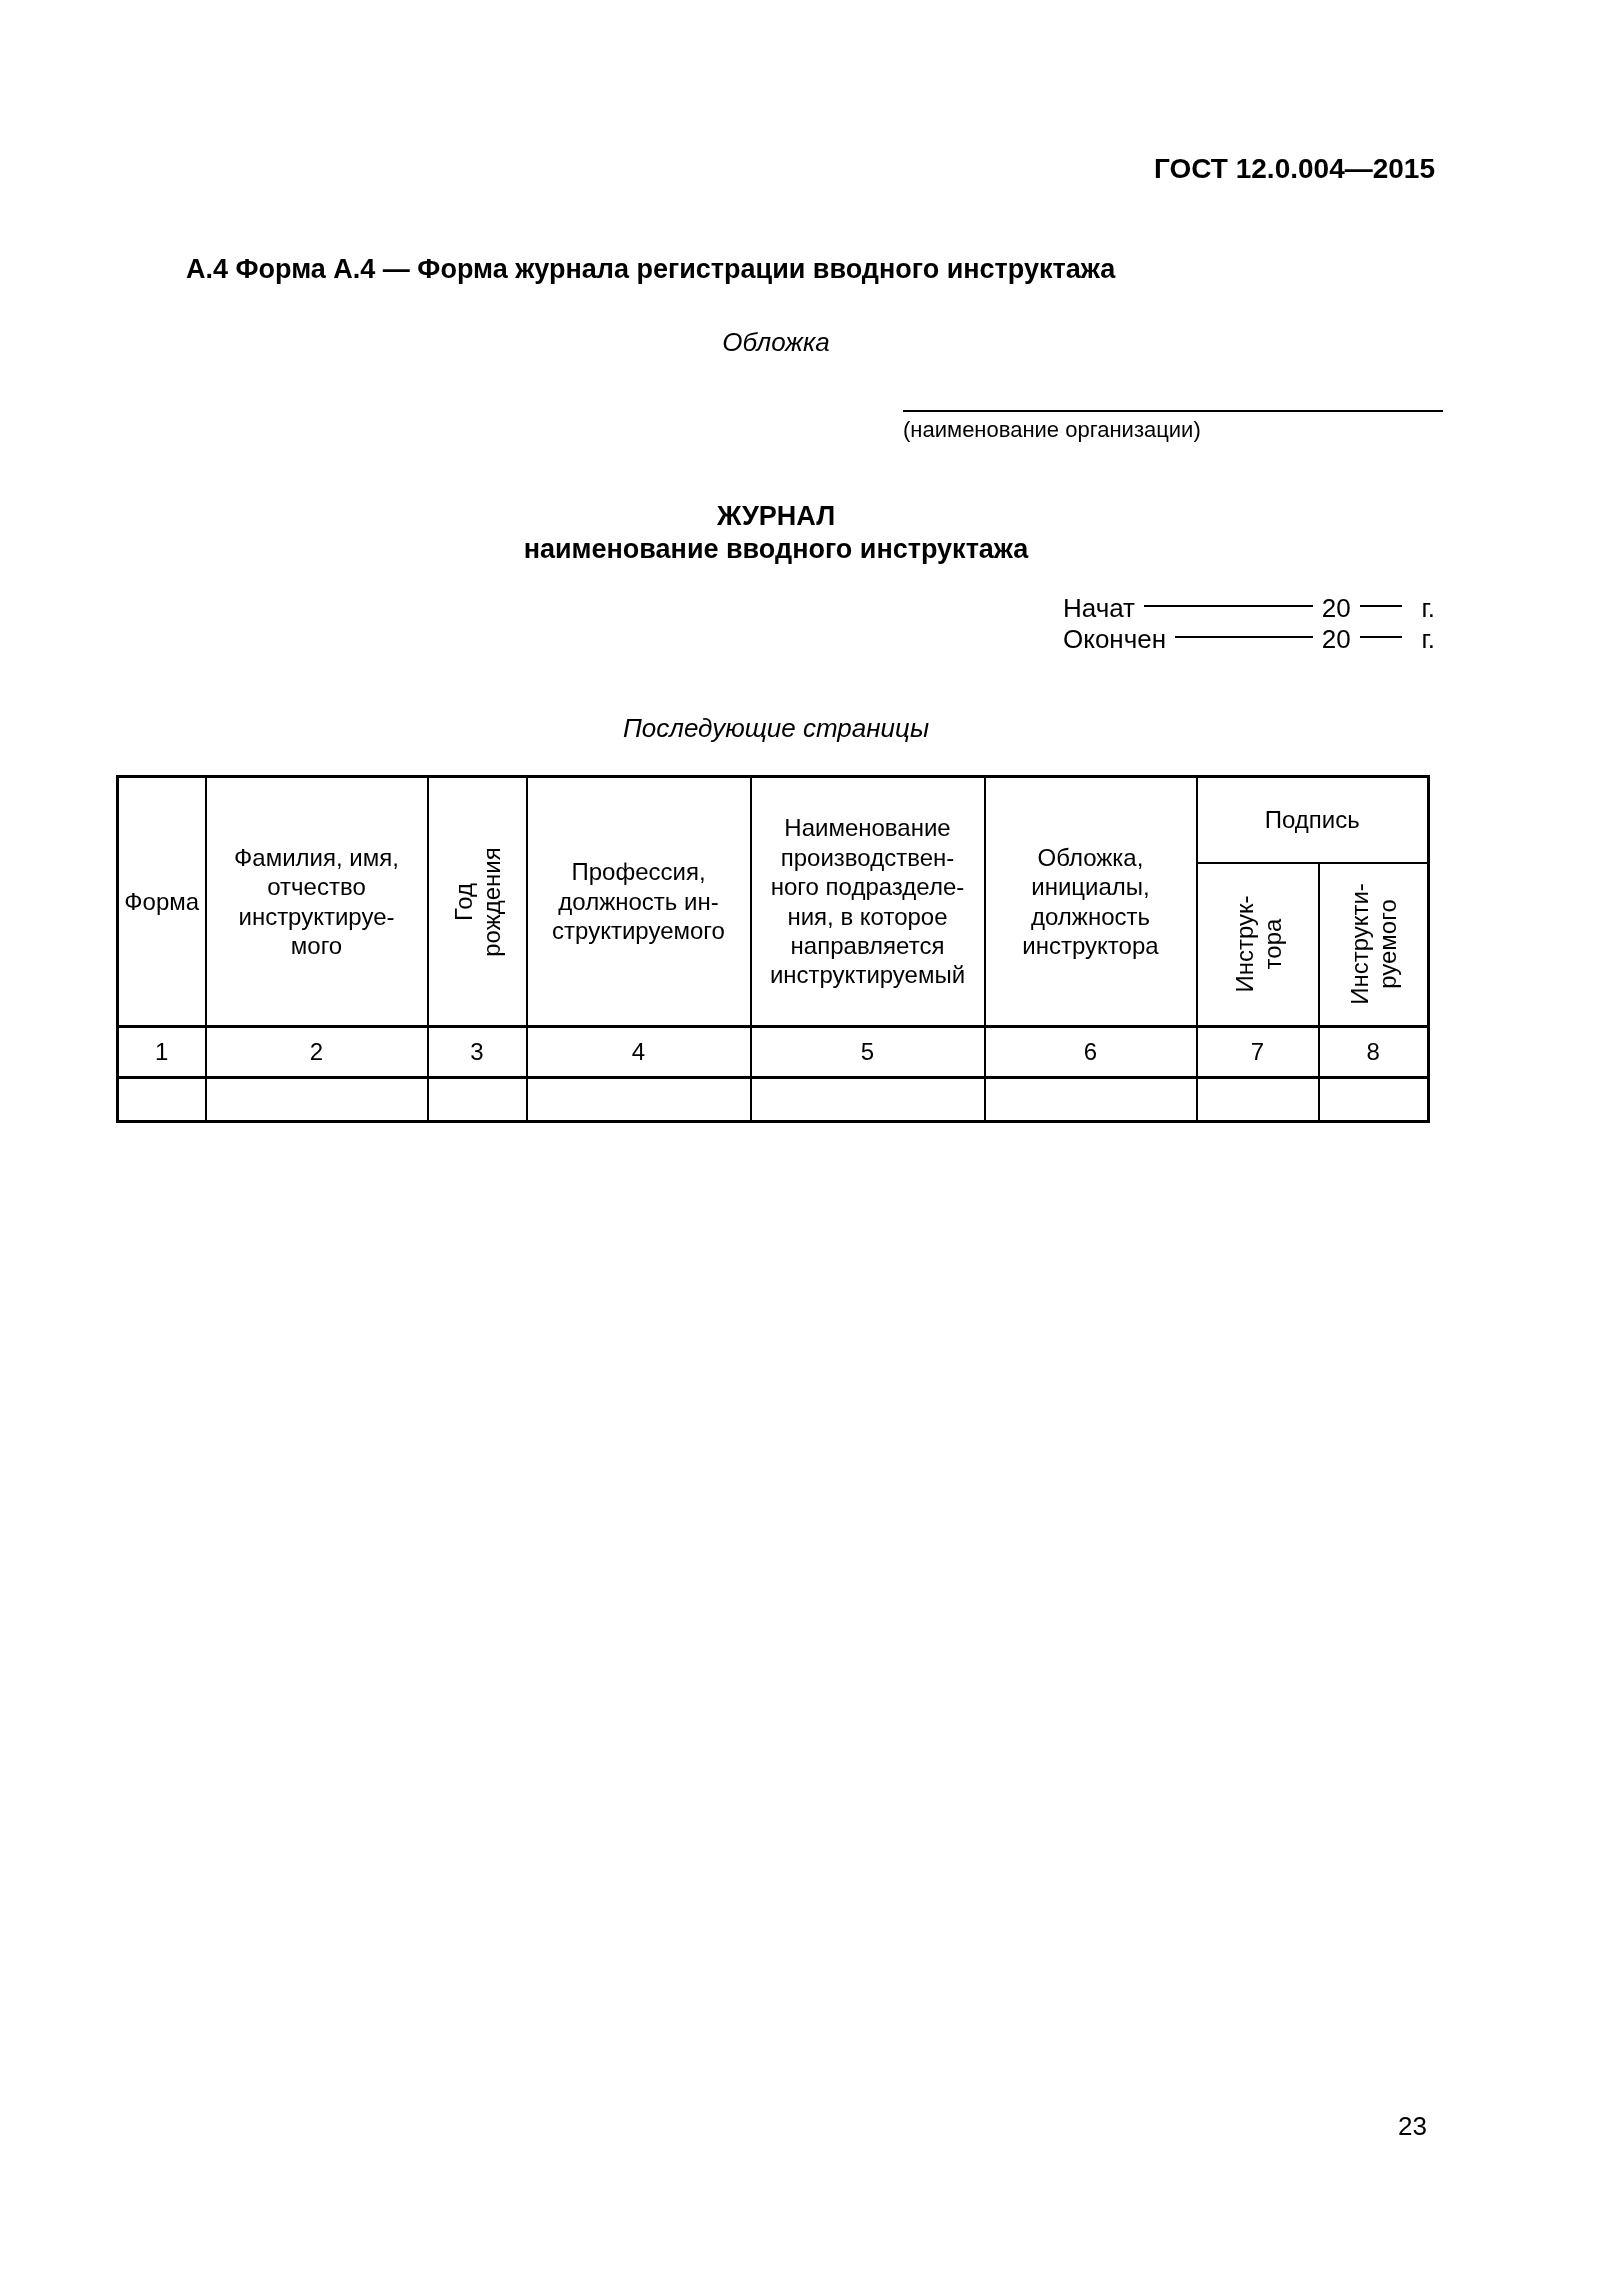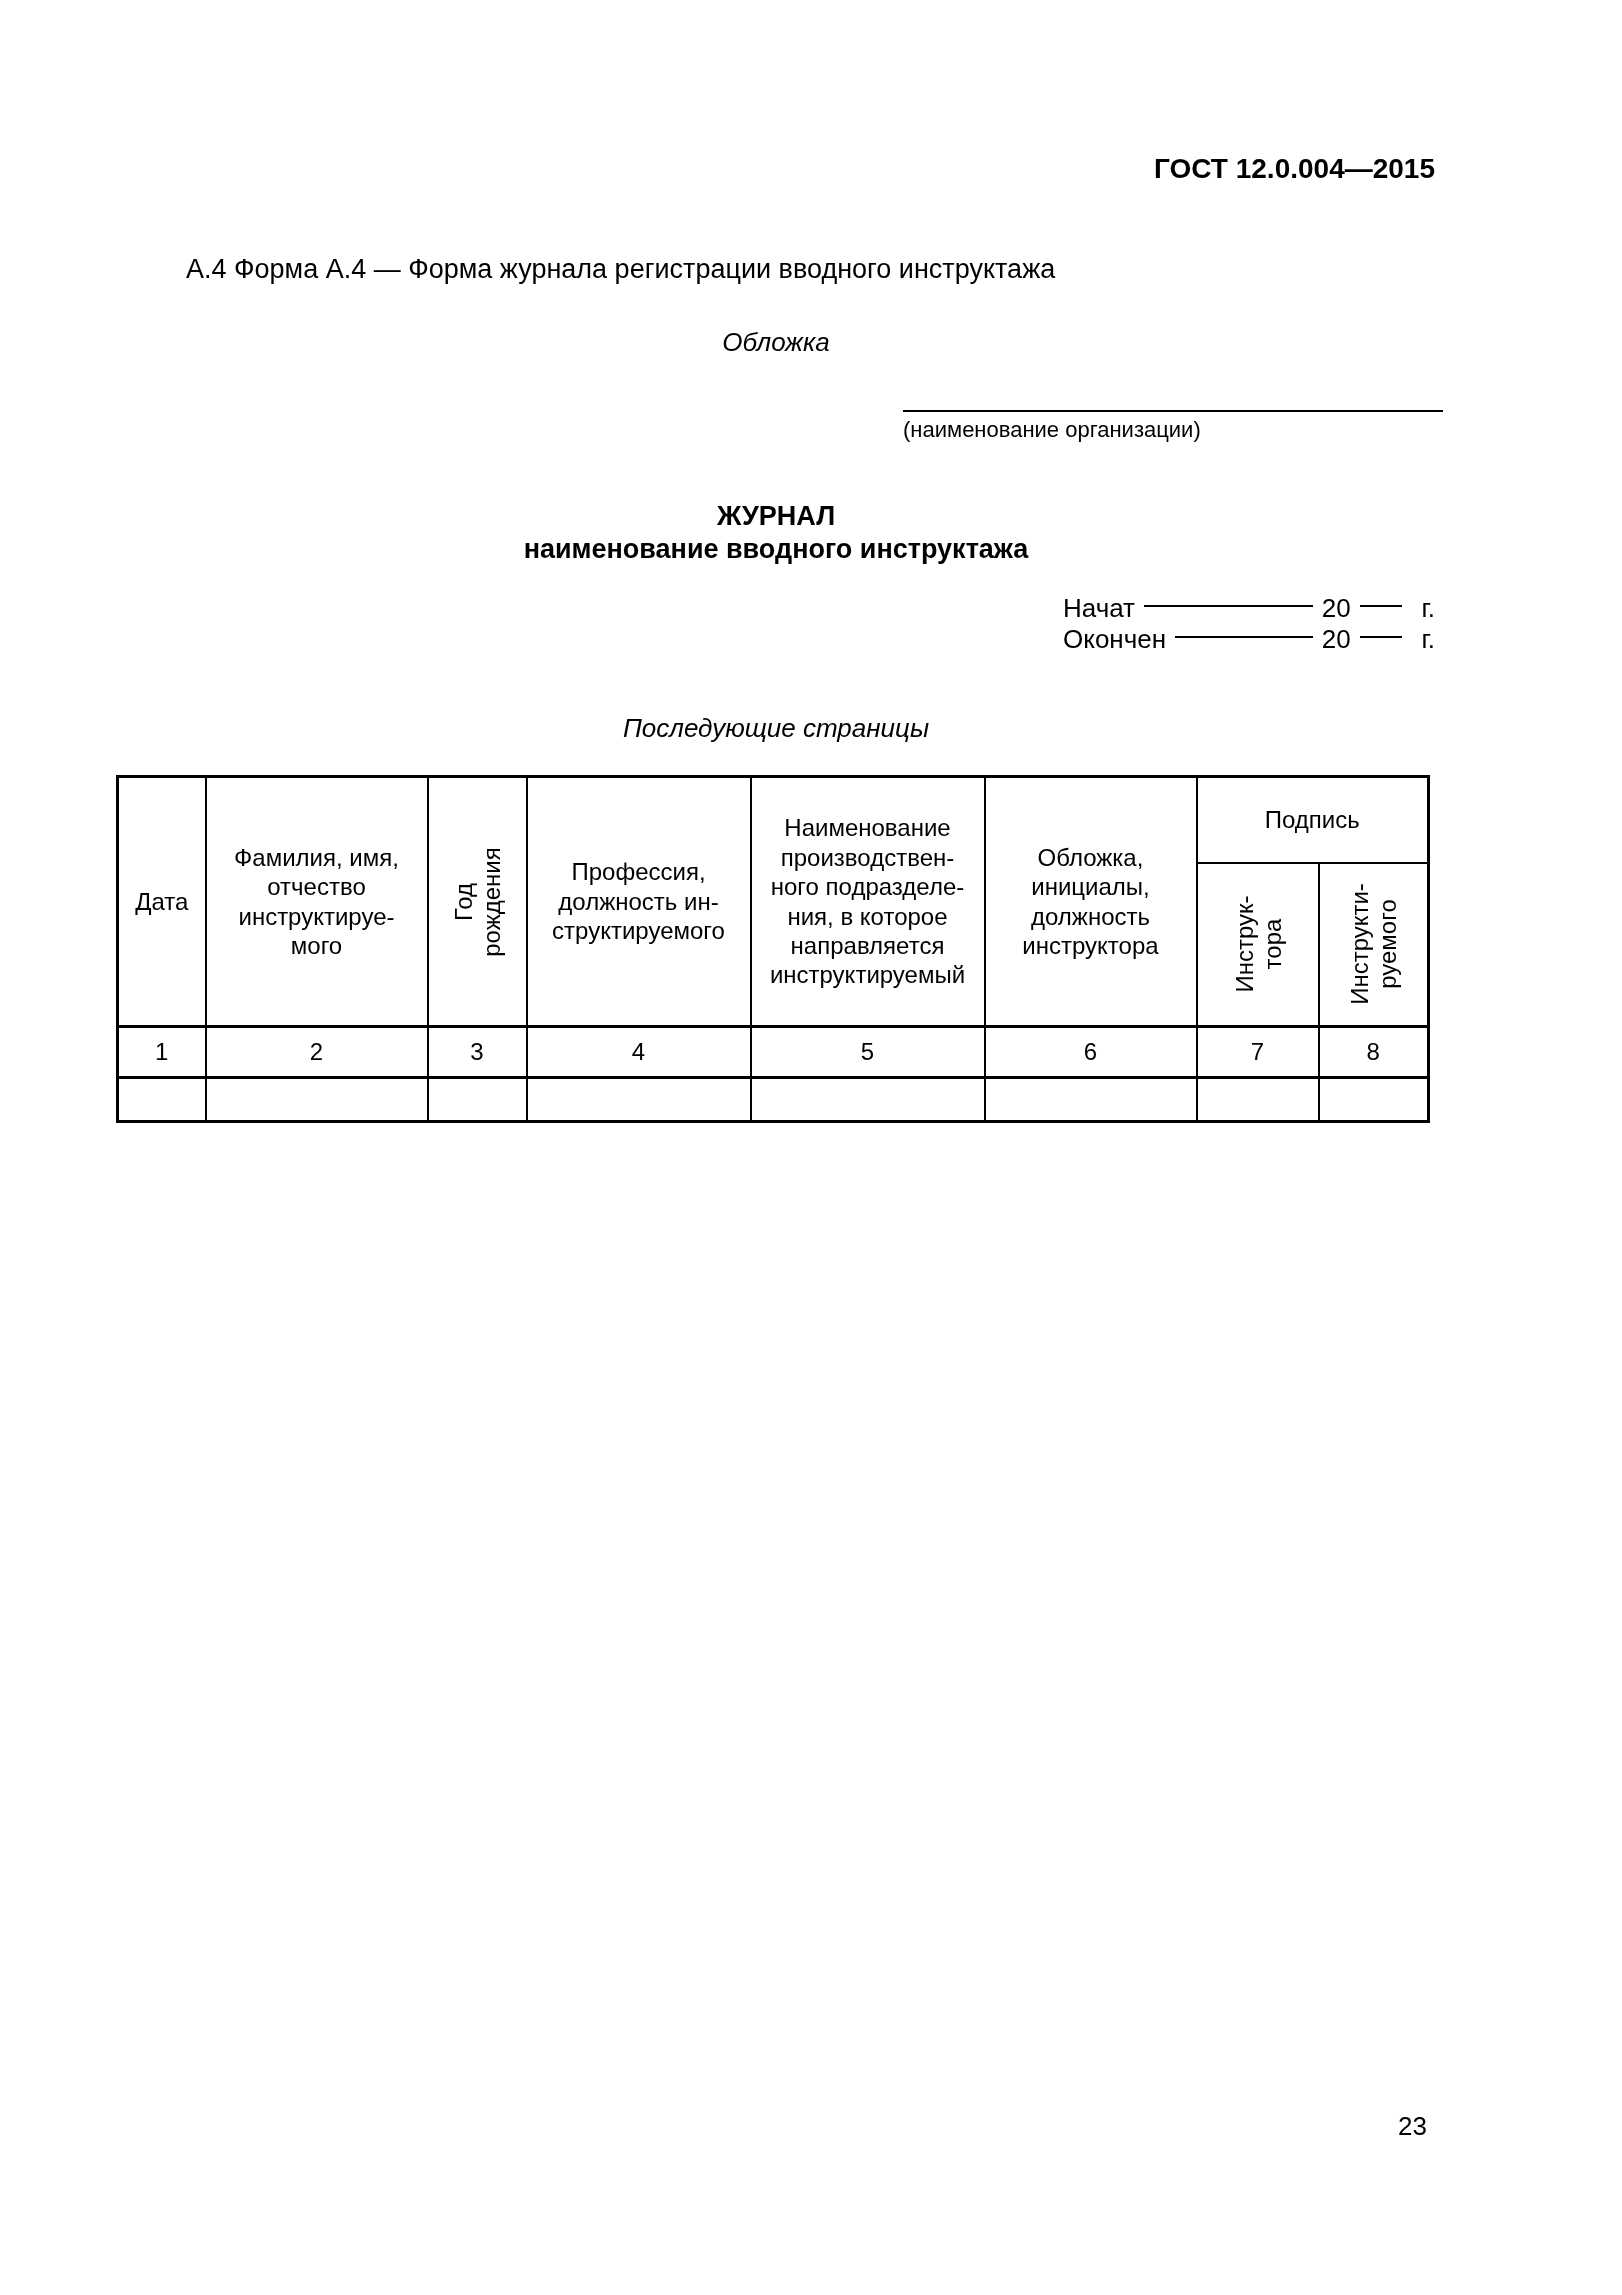--- a/index.html
+++ b/index.html
@@ -18,21 +18,21 @@
     right: 188px;
     font-size: 28px;
     font-weight: bold;
     white-space: nowrap;
   }
   .section-heading {
     position: absolute;
     left: 186px;
     top: 254px;
     font-size: 27px;
-    font-weight: normal;
+    font-weight: bold;
     white-space: nowrap;
   }
   .cover-label {
     position: absolute;
     left: 0;
     width: 1552px;
     top: 327px;
     text-align: center;
     font-style: italic;
     font-size: 26px;
@@ -167,21 +167,21 @@
       <col style="width:222px">
       <col style="width:99px">
       <col style="width:224px">
       <col style="width:234px">
       <col style="width:212px">
       <col style="width:122px">
       <col style="width:110px">
     </colgroup>
     <tbody>
       <tr class="row-head1">
-        <th rowspan="2">Дата</th>
+        <th rowspan="2">Форма</th>
         <th rowspan="2">Фамилия, имя,
 отчество
 инструктируе-
 мого</th>
         <th rowspan="2">
           <span class="vtext">Год рождения</span>
         </th>
         <th rowspan="2">Профессия,
 должность ин-
 структируемого</th>

